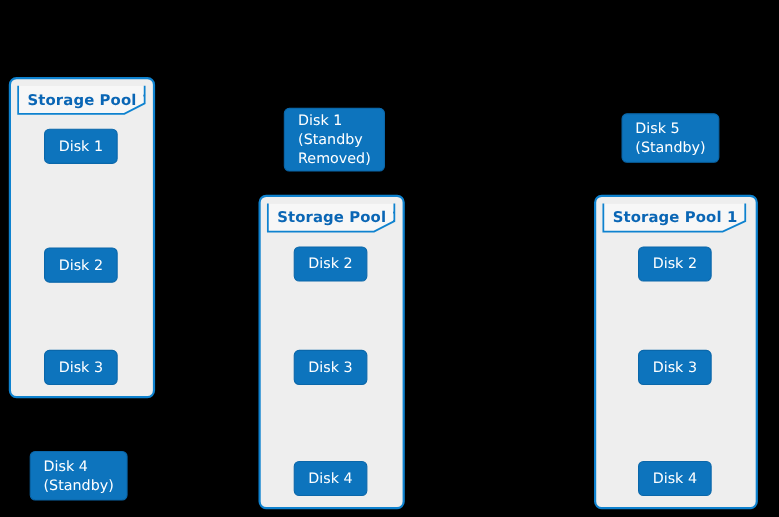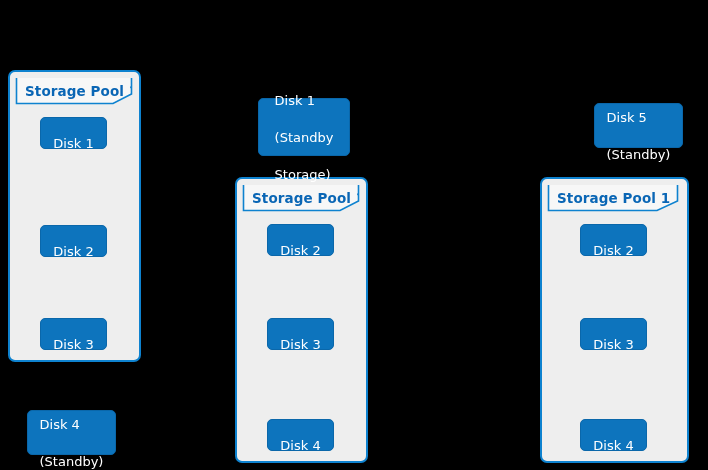--- a/index.html
+++ b/index.html
@@ -77,21 +77,20 @@
     align-items: center;
     justify-content: center;
     text-align: center;
   }
   .disk .lines {
     display: block;
   }
   .disk .lines .ln {
     display: block;
     text-align: left;
-    margin-top: 20px;
   }
   .disk.single .lines .ln {
     text-align: center;
   }
 </style>
 </head>
 <body style="background: rgb(0, 0, 0);">
 
 <div id="stage" style="background: rgb(0, 0, 0);">
     <div class="pool" style="left: 8px; top: 70px; width: 133px; height: 292px; background: rgb(238, 238, 238); border-color: rgb(14, 130, 207);">
@@ -139,21 +138,21 @@
       <div class="disk single" style="left: 30px; top: 240px; width: 67px; height: 32px; background: rgb(13, 116, 189); border-color: rgb(10, 103, 170); color: rgb(255, 255, 255);">
         <span class="lines">
           <span class="ln">Disk 4</span>
         </span>
       </div>
     </div>
     <div class="disk" style="left: 258px; top: 98px; width: 92px; height: 58px; background: rgb(13, 116, 189); border-color: rgb(10, 103, 170); color: rgb(255, 255, 255);">
       <span class="lines">
         <span class="ln">Disk 1</span>
         <span class="ln">(Standby</span>
-        <span class="ln">Storage)</span>
+        <span class="ln">Removed)</span>
       </span>
     </div>
     <div class="pool" style="left: 540px; top: 177px; width: 149px; height: 286px; background: rgb(238, 238, 238); border-color: rgb(14, 130, 207);">
       <div class="pool-header" style="width: 130px; color: rgb(10, 102, 181);">Storage Pool 1</div>
       <svg class="pool-header-stroke" width="132" height="28">
         <path d="M0.5 0 L0.5 25.5 L109 25.5 L129.5 16 L129.5 0" fill="none" stroke="#0e82cf" stroke-width="1.6"></path>
       </svg>
       <div class="disk single" style="left: 38px; top: 45px; width: 67px; height: 32px; background: rgb(13, 116, 189); border-color: rgb(10, 103, 170); color: rgb(255, 255, 255);">
         <span class="lines">
           <span class="ln">Disk 2</span>
@@ -163,19 +162,19 @@
         <span class="lines">
           <span class="ln">Disk 3</span>
         </span>
       </div>
       <div class="disk single" style="left: 38px; top: 240px; width: 67px; height: 32px; background: rgb(13, 116, 189); border-color: rgb(10, 103, 170); color: rgb(255, 255, 255);">
         <span class="lines">
           <span class="ln">Disk 4</span>
         </span>
       </div>
     </div>
-    <div class="disk" style="left: 594px; top: 103px; width: 89px; height: 45px; background: rgb(13, 116, 189); border-color: rgb(10, 103, 170); color: rgb(255, 255, 255);">
+    <div class="disk" style="left: 565px; top: 103px; width: 89px; height: 45px; background: rgb(13, 116, 189); border-color: rgb(10, 103, 170); color: rgb(255, 255, 255);">
       <span class="lines">
         <span class="ln">Disk 5</span>
         <span class="ln">(Standby)</span>
       </span>
     </div>
   </div>
 
 </body></html>

